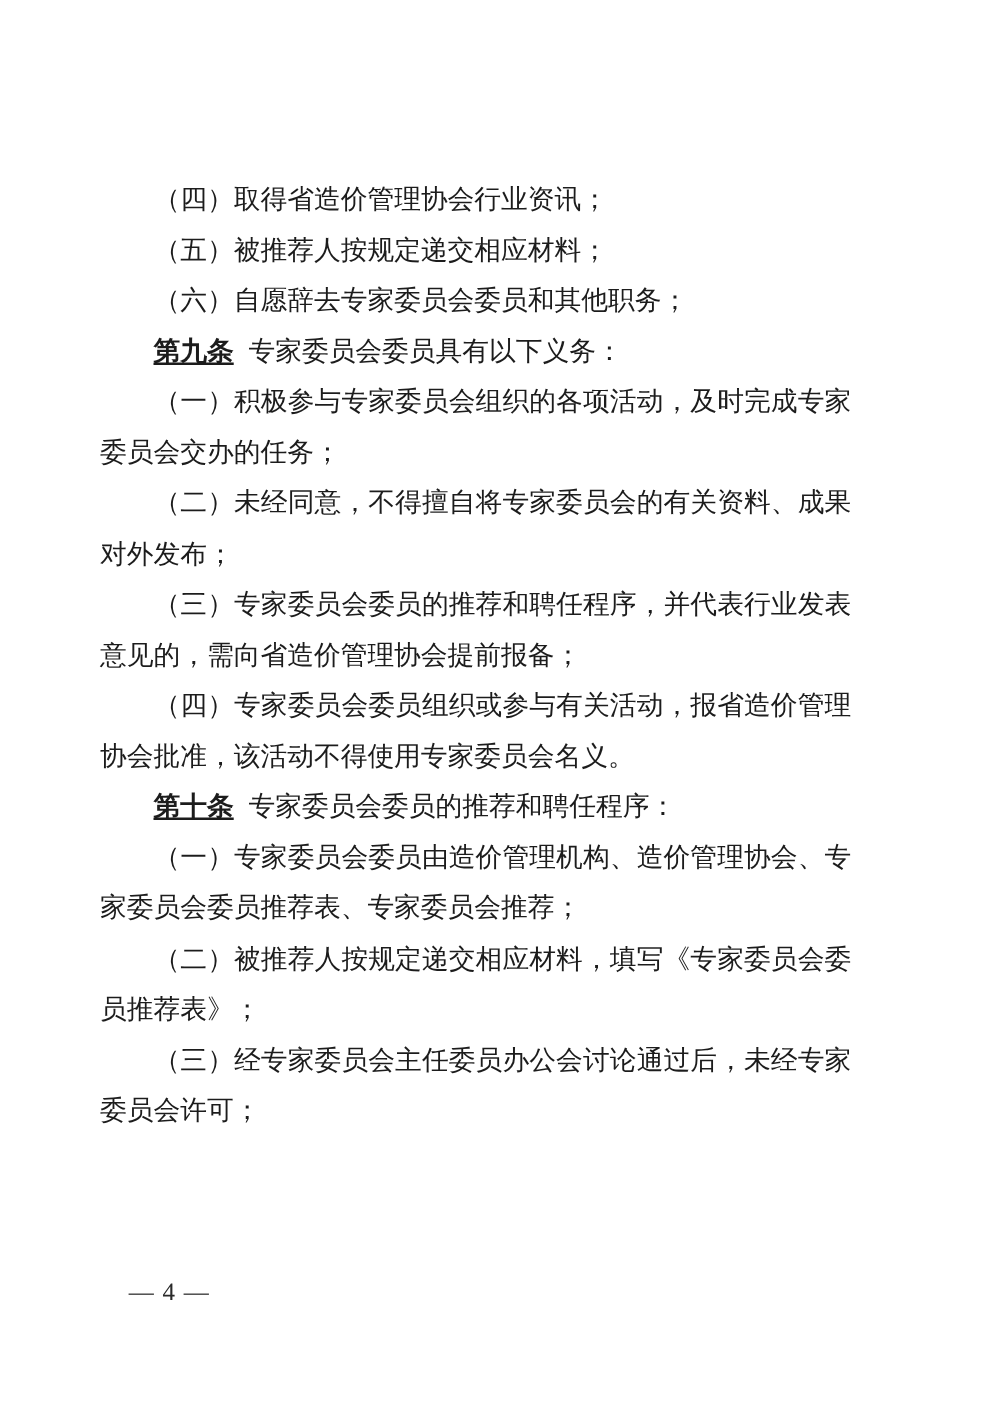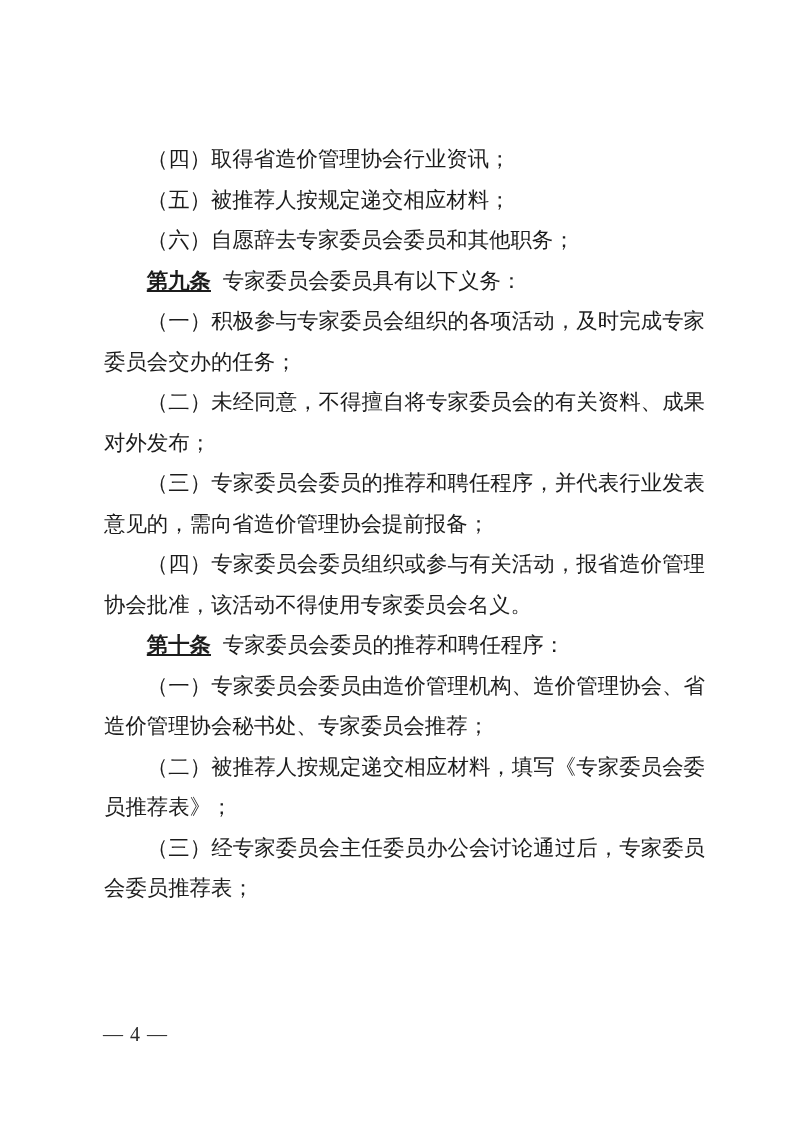--- a/index.html
+++ b/index.html
@@ -11,21 +11,21 @@
     position: relative;
     width: 793px;
     height: 1122px;
     background: #ffffff;
     overflow: hidden;
     font-family: "Liberation Serif", serif;
     color: #1c1c1c;
   }
   .body-text {
     position: absolute;
-    left: 104px;
+    left: 80px;
     top: 139px;
     width: 601px;
   }
   .para {
     margin: 0;
     padding: 0;
     font-size: 21.4px;
     line-height: 40.5px;
     text-align: justify;
     text-indent: 2em;
@@ -68,24 +68,24 @@
     <p class="para"><span>（一）积极参与专家委员会组织的各项活动，及时完成专家委员会交办的任务；</span></p>
 
     <p class="para"><span>（二）未经同意，不得擅自将专家委员会的有关资料、成果对外发布；</span></p>
 
     <p class="para"><span>（三）专家委员会委员的推荐和聘任程序，并代表行业发表意见的，需向省造价管理协会提前报备；</span></p>
 
     <p class="para"><span>（四）专家委员会委员组织或参与有关活动，报省造价管理协会批准，该活动不得使用专家委员会名义。</span></p>
 
     <p class="para"><b class="article-lead">第十条</b><span>专家委员会委员的推荐和聘任程序：</span></p>
 
-    <p class="para"><span>（一）专家委员会委员由造价管理机构、造价管理协会、省造价管理协会秘书处、专家委员会推荐；</span></p>
+    <p class="para"><span>（一）专家委员会委员由造价管理机构、造价管理协会、专家委员会委员推荐表、专家委员会推荐；</span></p>
 
     <p class="para"><span>（二）被推荐人按规定递交相应材料，填写《专家委员会委员推荐表》；</span></p>
 
-    <p class="para"><span>（三）经专家委员会主任委员办公会讨论通过后，专家委员会委员推荐表；</span></p>
+    <p class="para"><span>（三）经专家委员会主任委员办公会讨论通过后，未经专家委员会许可；</span></p>
 
 
   </div>
 
   <div class="page-footer">— 4 —</div>
 
 </div>
 
 </body></html>

